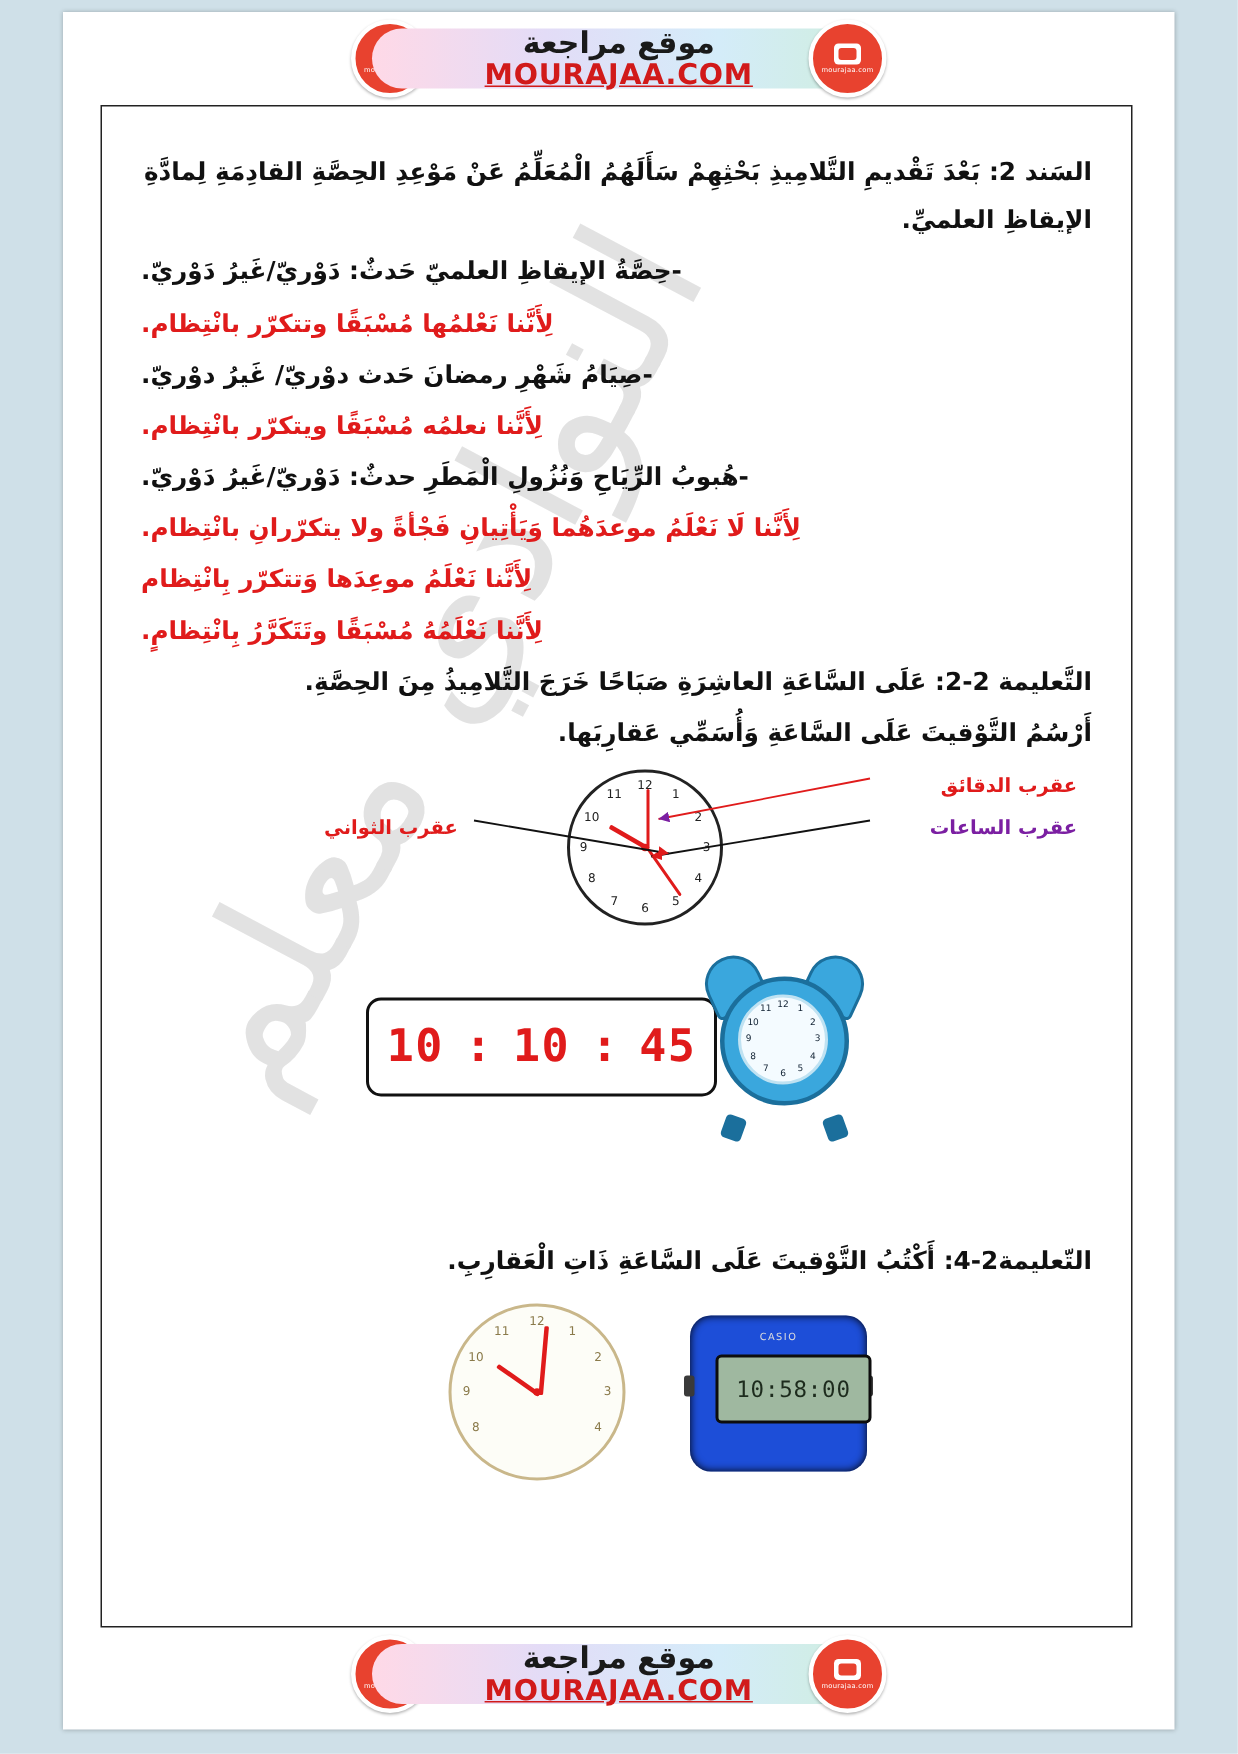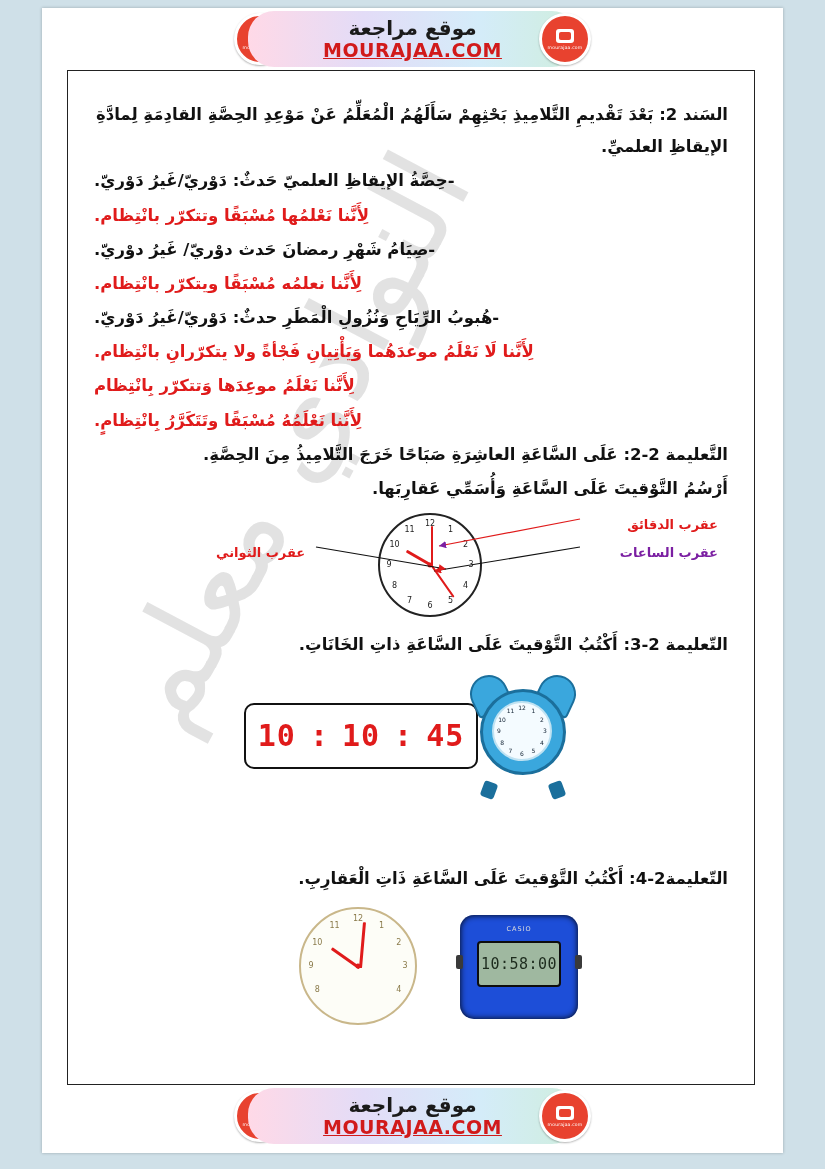--- a/index.html
+++ b/index.html
@@ -31,21 +31,21 @@
     height: 62px;
     display: flex;
     align-items: center;
     justify-content: center;
   }
   .banner-top { top: 0; }
   .banner-bottom { bottom: 6px; }
   .banner-pill {
     position: relative;
     width: 330px;
-    height: 56px;
+    height: 40px;
     border-radius: 26px;
     background: linear-gradient(90deg,#ffd9e7 0%,#e3dcf7 35%,#d4ecf9 70%,#cfeede 100%);
     display: flex;
     flex-direction: column;
     align-items: center;
     justify-content: center;
     line-height: 1.15;
   }
   .banner-line1 {
     font-size: 20px;
@@ -310,21 +310,21 @@
     top: 14px;
     width: 118px;
     height: 104px;
     background: #1d4ed8;
     border-radius: 14px;
     box-shadow: inset 0 0 6px #000;
   }
   .digwatch .screen {
     position: absolute;
     left: 17px; top: 26px;
-    width: 84px; height: 46px;
+    width: 104px; height: 46px;
     background: #9fb8a0;
     border-radius: 4px;
     border: 2px solid #0d0d0d;
     box-sizing: border-box;
     display: flex;
     align-items: center;
     justify-content: center;
   }
   .digwatch .screen .t {
     font-family: "DejaVu Sans Mono", monospace;
@@ -430,21 +430,20 @@
           <line x1="486" y1="8" x2="345" y2="35" stroke="#e01b1b" stroke-width="1.2" marker-end="url(#arrPur)"></line>
           <line x1="486" y1="36" x2="340" y2="60" stroke="#111" stroke-width="1.2" marker-end="url(#arrRed)"></line>
           <line x1="222" y1="36" x2="352" y2="58" stroke="#111" stroke-width="1.2" marker-end="url(#arrRed)"></line>
         </svg>
 
         <div class="lbl-red" style="right:10px; top:1px;">عقرب الدقائق</div>
         <div class="lbl-purple" style="right:10px; top:29px;">عقرب الساعات</div>
         <div class="lbl-red" style="left:122px; top:29px;">عقرب الثواني</div>
       </div>
 
-      <p class="q just-right" style="margin-top:6px;">التّعليمة 2-3: أَكْتُبُ التَّوْقيتَ عَلَى السَّاعَةِ ذاتِ الخَانَاتِ.</p>
 
       <div class="fig-digital">
 
         <div class="digital-box">
           <span class="seg">10</span>
           <span class="colon">:</span>
           <span class="seg">10</span>
           <span class="colon">:</span>
           <span class="seg">45</span>
         </div>

